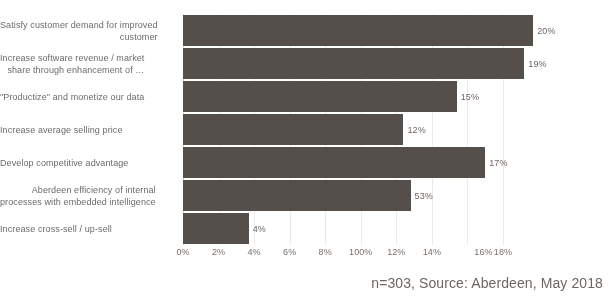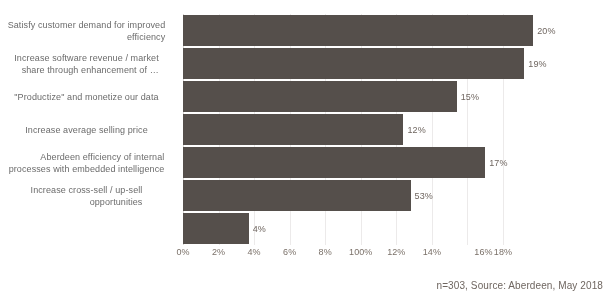--- a/index.html
+++ b/index.html
@@ -73,21 +73,21 @@
     position: absolute;
     left: 0;
     top: 14px;
     width: 178px;
     height: 231px;
   }
   .cat-label {
     height: 33px;
     display: flex;
     align-items: center;
-    justify-content: center;
+    justify-content: flex-start;
     text-align: right;
     font-size: 9px;
     line-height: 12px;
     color: #6b6b6b;
     padding-right: 5px;
     box-sizing: border-box;
     letter-spacing: 0.1px;
   }
   .cat-label span {
     display: block;
@@ -109,21 +109,21 @@
     transform: translateX(-50%);
     white-space: nowrap;
     letter-spacing: 0.1px;
   }
 
   
   #footnote {
     position: absolute;
     right: 12px;
     bottom: 14px;
-    font-size: 10px;
+    font-size: 14px;
     color: #6f6660;
     letter-spacing: 0.1px;
   }
 </style>
 </head>
 <body>
 
 <div id="chart-figure">
 
   <div id="plot-area">
@@ -136,49 +136,53 @@
       <div class="gridline" style="left: 213.333px;"></div>
       <div class="gridline" style="left: 248.889px;"></div>
       <div class="gridline" style="left: 284.444px;"></div>
       <div class="gridline" style="left: 320px;"></div>
     </div>
 
   <div id="category-labels">
       <div class="cat-label">
         <div>
           <span>Satisfy customer demand for improved</span>
-          <span>efficiency</span>
+          <span>customer</span>
         </div>
       </div>
       <div class="cat-label">
         <div>
           <span>Increase software revenue / market</span>
           <span>share through enhancement of …</span>
         </div>
       </div>
       <div class="cat-label">
         <div>
           <span>"Productize" and monetize our data</span>
         </div>
       </div>
       <div class="cat-label">
         <div>
           <span>Increase average selling price</span>
         </div>
       </div>
       <div class="cat-label">
         <div>
+          <span>Develop competitive advantage</span>
+        </div>
+      </div>
+      <div class="cat-label">
+        <div>
           <span>Aberdeen efficiency of internal</span>
           <span>processes with embedded intelligence</span>
         </div>
       </div>
       <div class="cat-label">
         <div>
           <span>Increase cross-sell / up-sell</span>
-          <span>opportunities</span>
         </div>
       </div>
     </div>
 
   <div id="bars-layer">
       <div class="bar-row">
         <div class="bar" style="width: 350.222px; background: rgb(85, 79, 75);"></div>
         <div class="bar-value" style="left: 354.222px;">20%</div>
       </div>
       <div class="bar-row">

